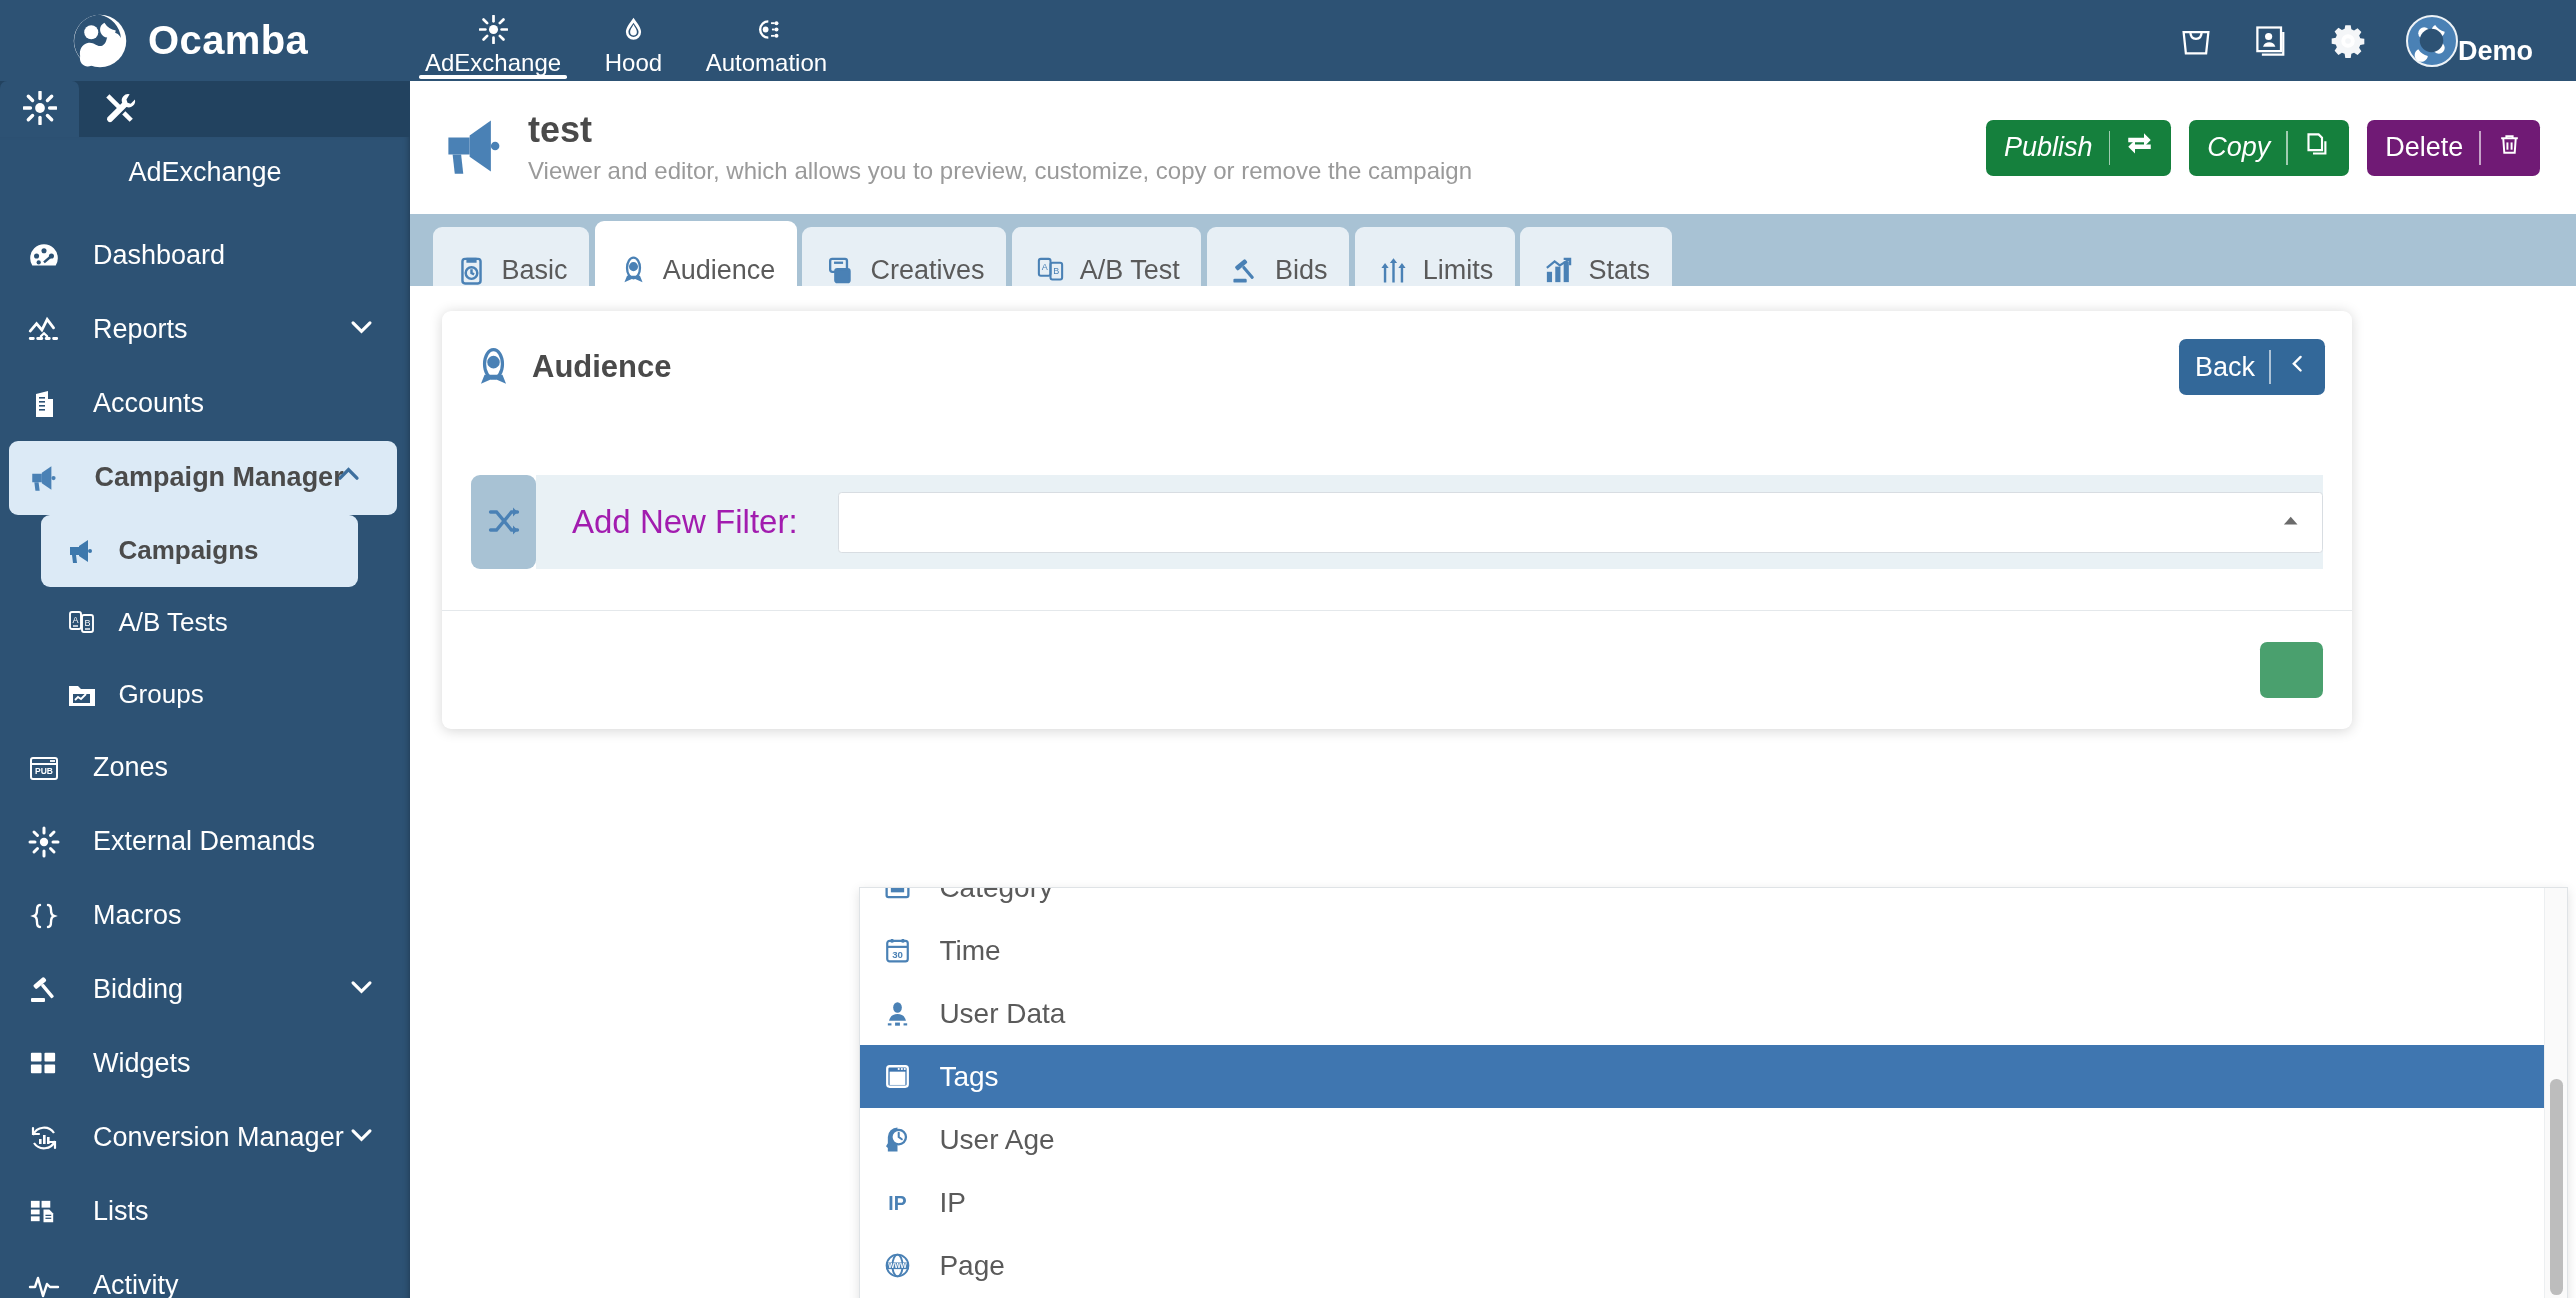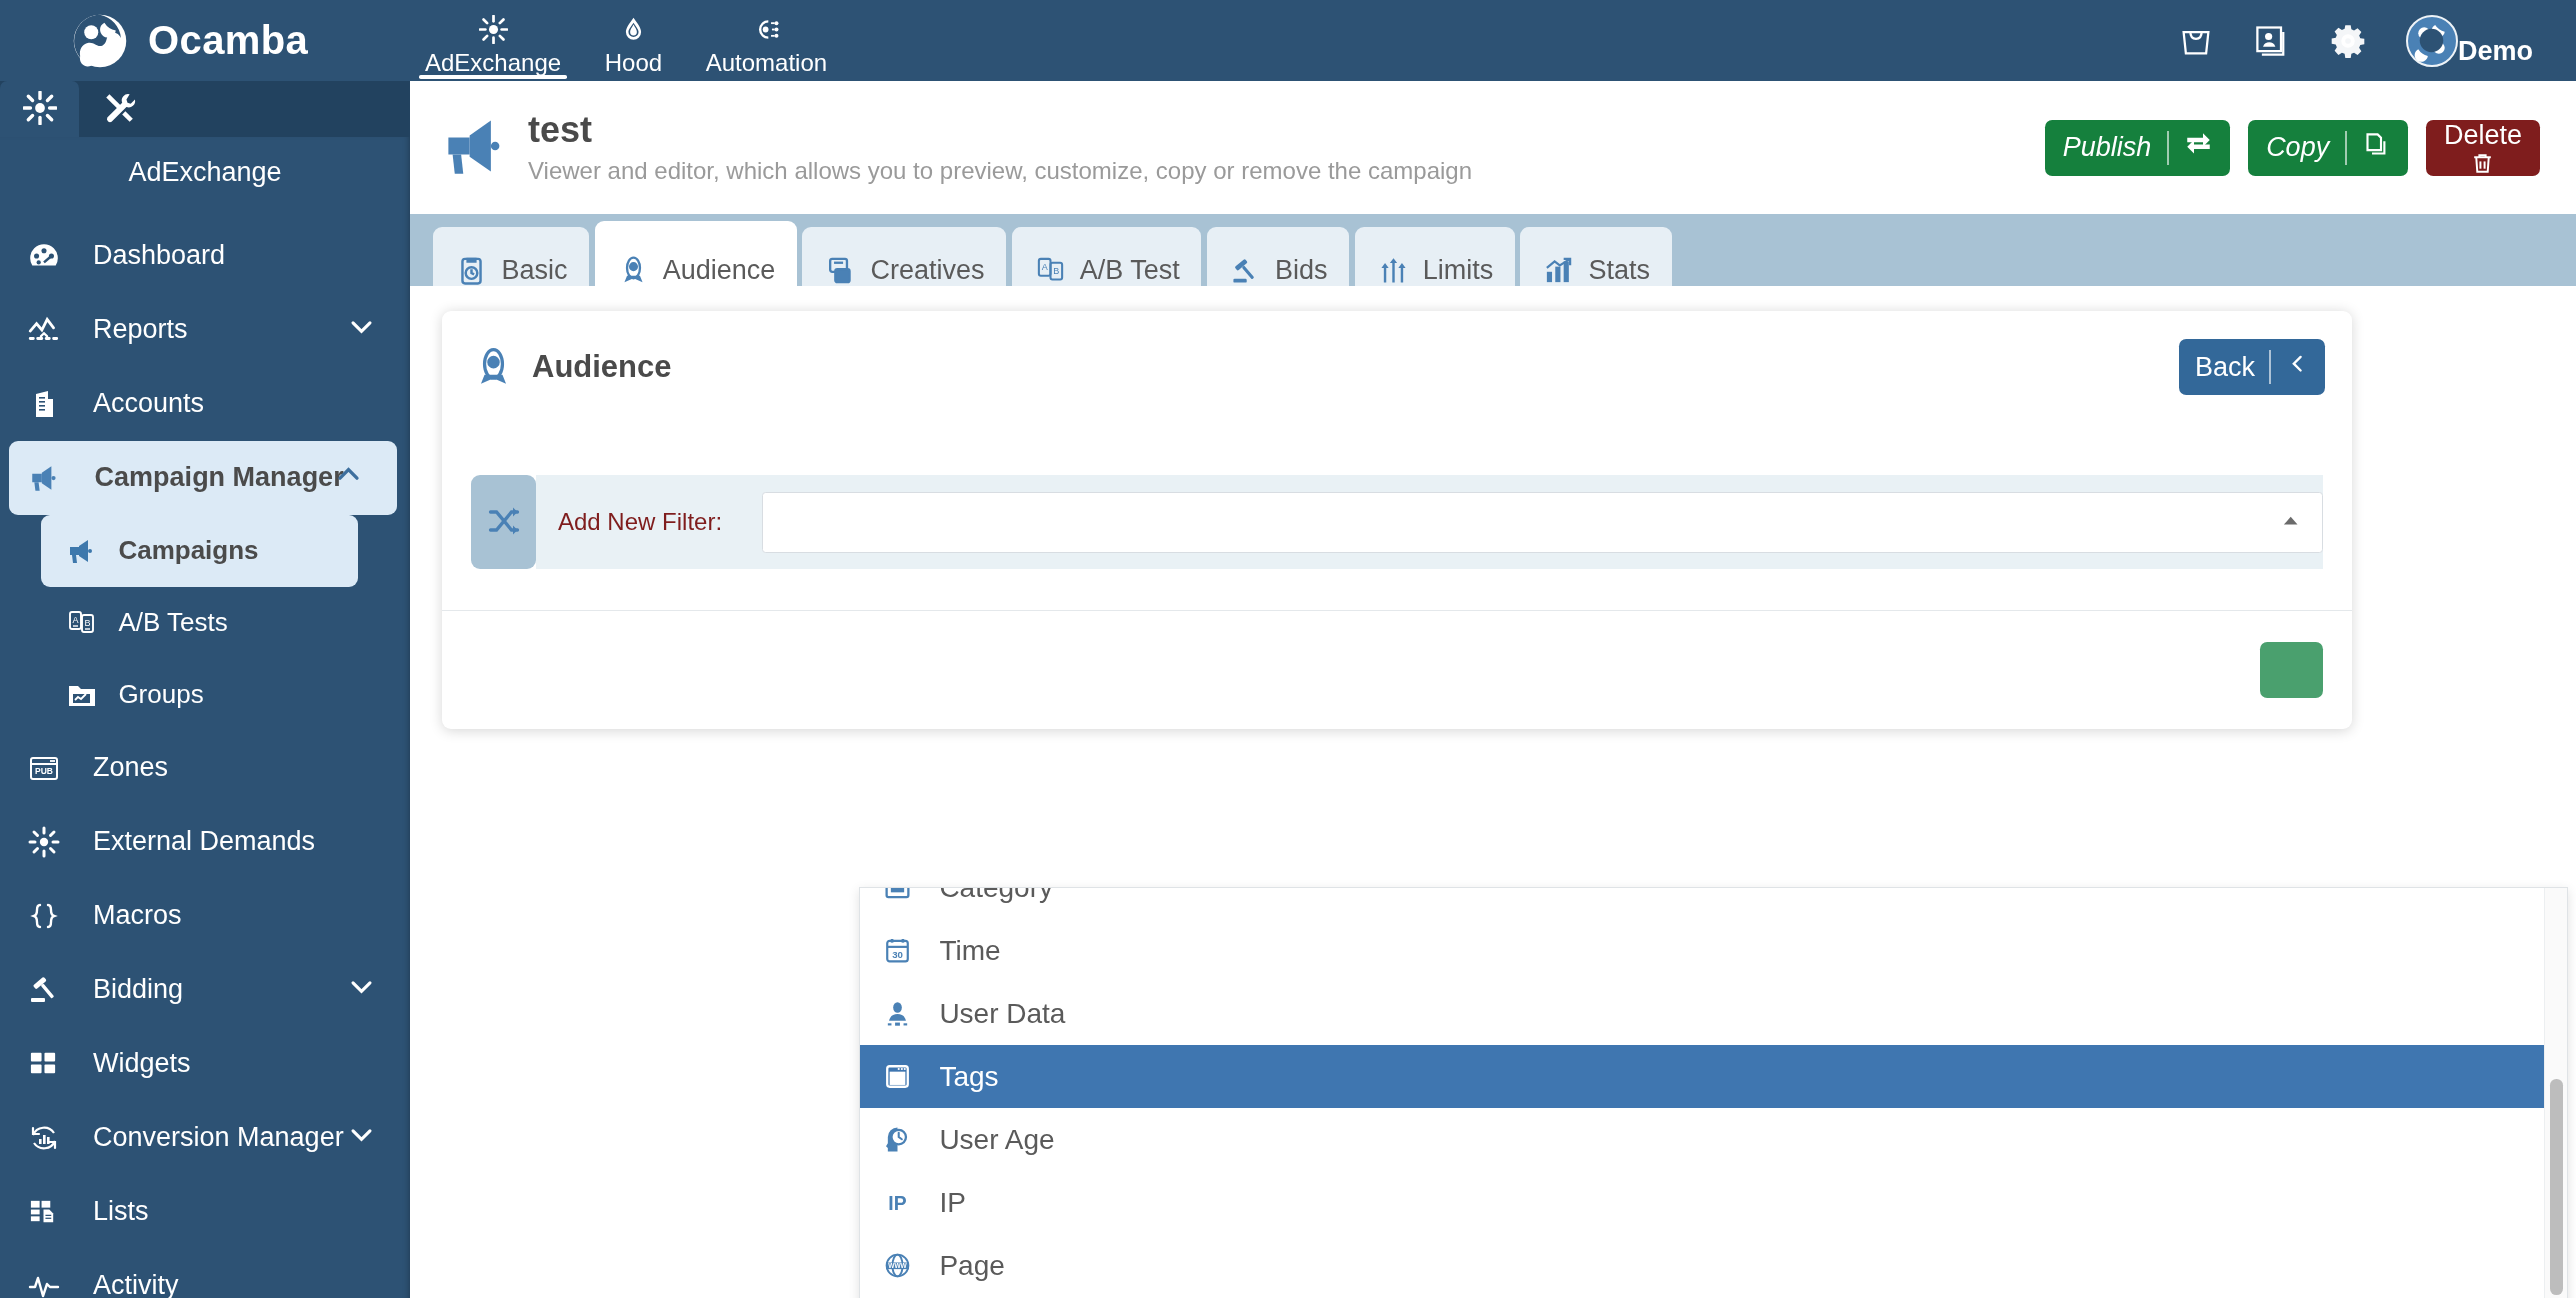--- a/index.html
+++ b/index.html
@@ -103,21 +103,21 @@
   .page-title { font-size: 36px; font-weight: bold; color: #4a4a4a; line-height: 43px; }
   .page-sub { font-size: 24px; color: #9a9a9a; line-height: 32px; margin-top: 3.6px; }
   .head-actions { margin-left: auto; display: flex; gap: 18px; }
   .btn {
     display: flex; align-items: center; height: 56px; padding: 0 18px;
     border: none; border-radius: 7.2px; color: #ffffff; font-size: 27px;
     cursor: pointer; font-family: inherit;
   }
   .btn .sep { width: 1.8px; height: 34px; background: rgba(255,255,255,.6); margin: 0 16px; }
   .btn-blue { background: #15803d; font-style: italic; }
-  .btn-red  { background: #7f1d1d; flex-direction: column; }
+  .btn-red  { background: #701a75; }
 
   
   .tabs-strip {
     height: 72px; background: #a8c2d4; display: flex; align-items: flex-end;
     padding-left: 23.4px; gap: 5.4px;
   }
   .tab {
     height: 59px; background: #e7eff5; border-radius: 9px 9px 0 0;
     display: flex; align-items: flex-end; padding: 0 21.6px; cursor: pointer;
     color: #5a5a5a; font-size: 27px;
@@ -147,21 +147,21 @@
   .back-btn .sep { width: 1.8px; height: 34px; background: rgba(255,255,255,.6); margin: 0 14.4px; }
 
   .filter-row {
     margin: 52px 0 0 0; padding: 0 29px 0 29px; display: flex; align-items: stretch;
   }
   .filter-inner { display: flex; align-items: center; background: #e9f1f5; border-radius: 0; flex: 1; height: 94px; }
   .shuffle-box {
     width: 65px; height: 94px; background: #a8c2d4; border-radius: 9px;
     display: flex; align-items: center; justify-content: center; flex: 0 0 65px;
   }
-  .filter-label { font-size: 24px; color: #7f1d1d; margin-left: 22px; }
+  .filter-label { font-size: 33px; color: #a21caf; margin-left: 36px; }
   .select-box {
     margin-left: 40px; flex: 1; height: 61px; background: #ffffff;
     border: 0.9px solid #d8dde2; border-radius: 3.6px;
     display: flex; align-items: center; justify-content: flex-end;
     padding-right: 20px; cursor: pointer;
   }
   .card-foot {
     height: 119px; border-top: 0.9px solid #e4e8eb; margin-top: 41px;
     display: flex; align-items: center; justify-content: flex-end; padding-right: 29px;
   }

